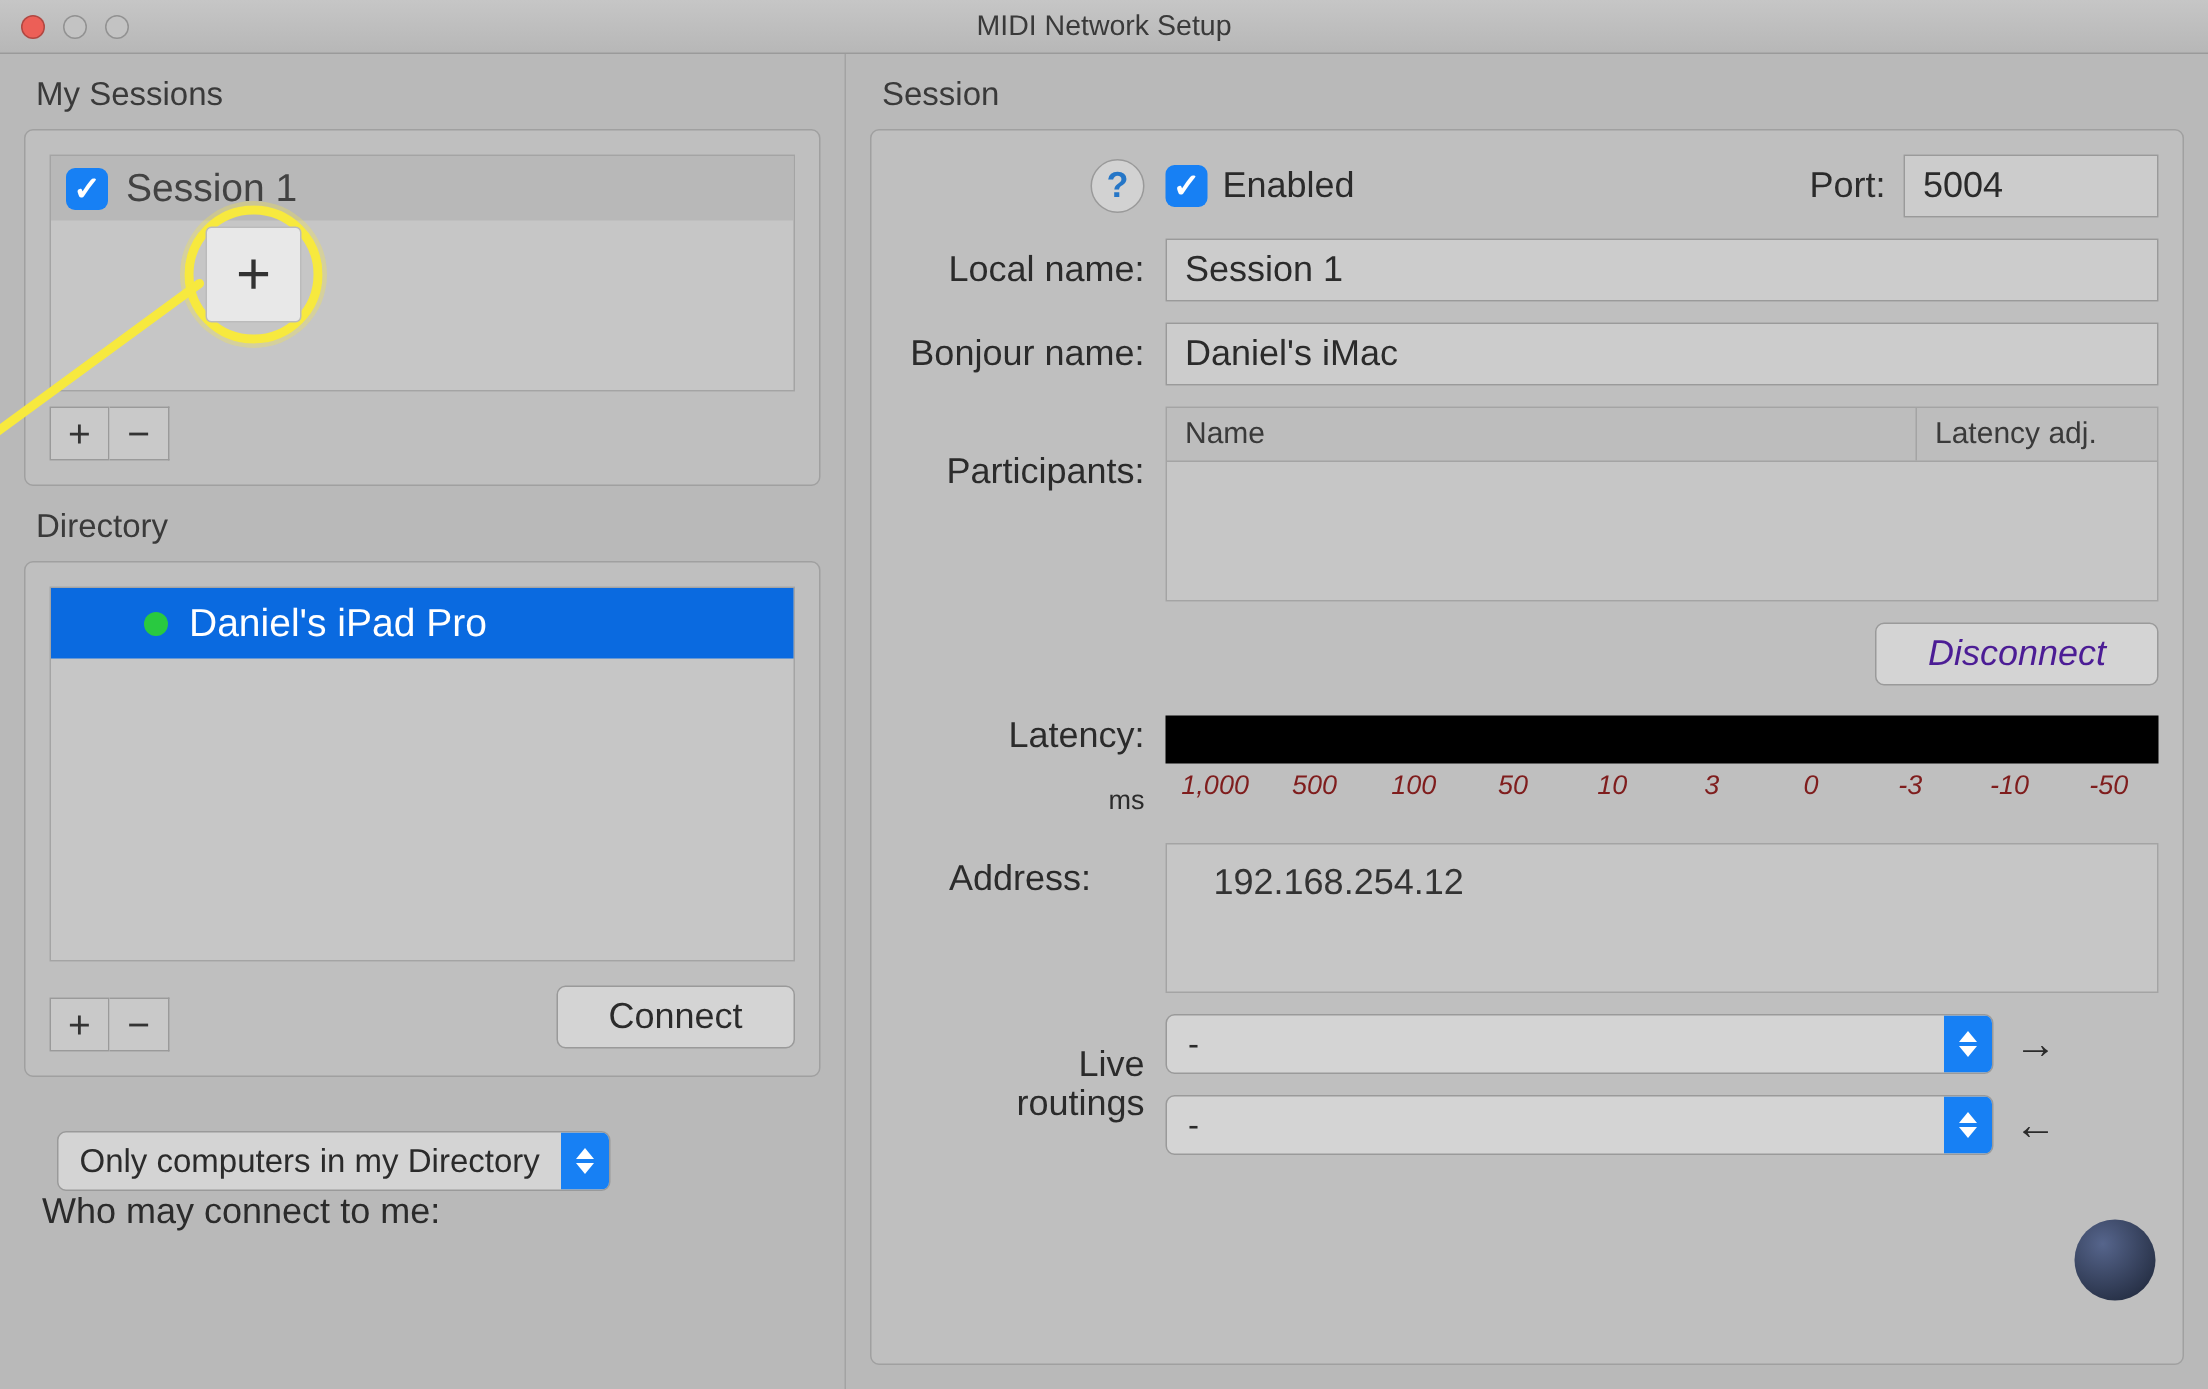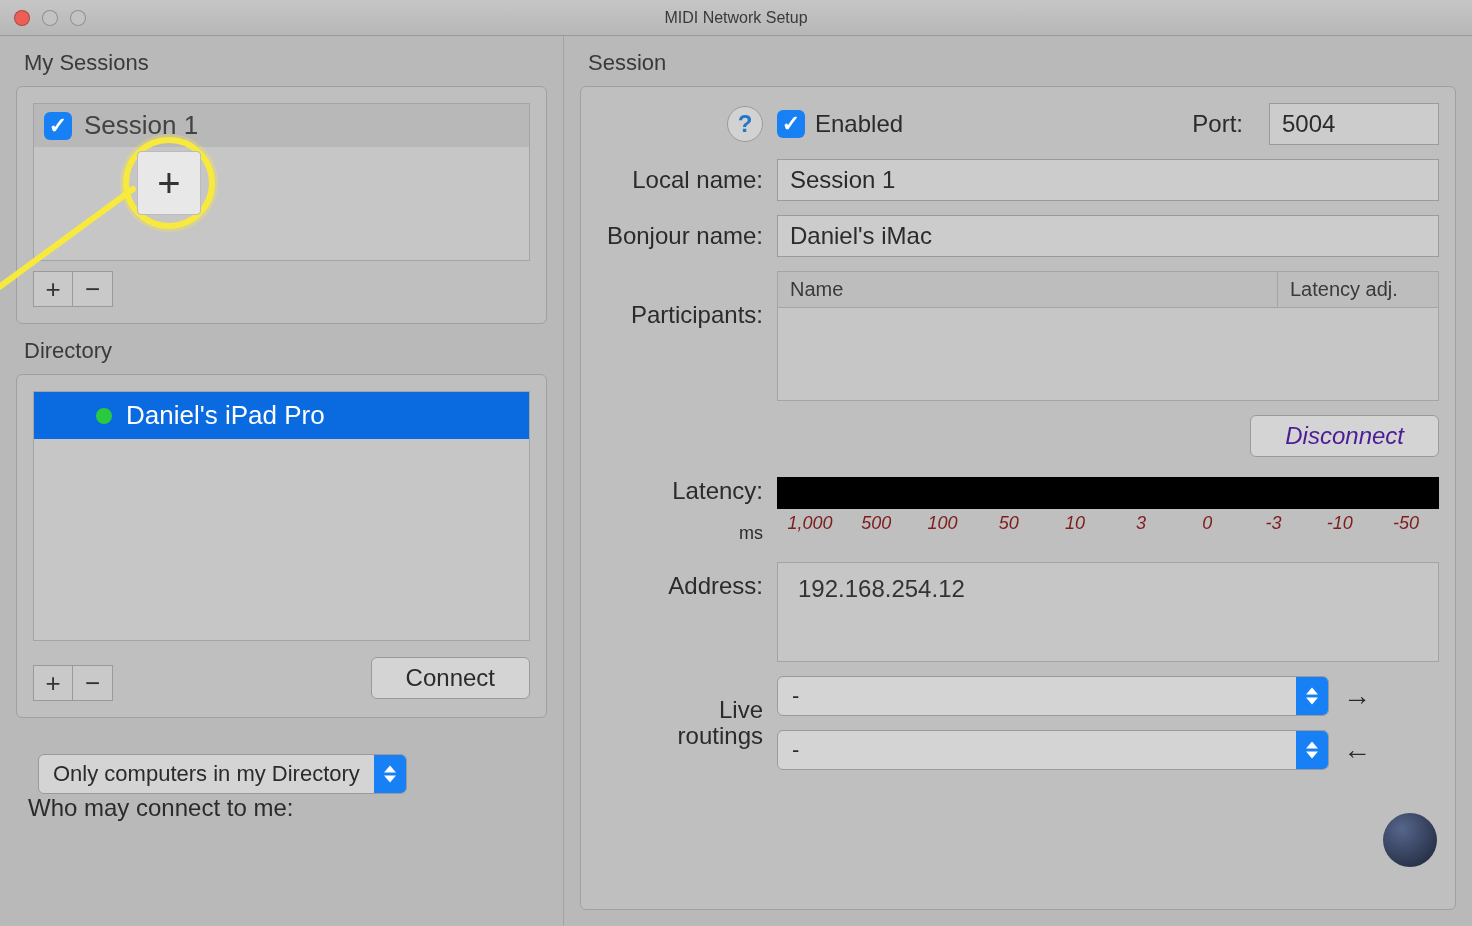--- a/index.html
+++ b/index.html
@@ -4,21 +4,21 @@
 <style>
   * { box-sizing: border-box; margin: 0; padding: 0; font-family: -apple-system, "Helvetica Neue", Arial, sans-serif; }
   body { background: #b9b9b9; width: 1472px; height: 926px; overflow: hidden; color: #2b2b2b; font-size: 22px; }
   .window { width: 100%; height: 100%; display: flex; flex-direction: column; }
 
   .titlebar { height: 36px; background: linear-gradient(#c6c6c6,#b7b7b7); border-bottom: 1px solid #9a9a9a; display: flex; align-items: center; position: relative; }
   .traffic { position: absolute; left: 14px; top: 50%; transform: translateY(-50%); display: flex; gap: 12px; }
   .dot { width: 16px; height: 16px; border-radius: 50%; border: 1px solid rgba(0,0,0,0.25); }
   .dot.red { background: #ec5f57; }
   .dot.dim { background: #c3c3c3; }
-  .title { width: 100%; text-align: center; font-size: 16px; color: #3a3a3a; }
+  .title { width: 100%; text-align: center; font-size: 19px; color: #3a3a3a; }
 
   .content { flex: 1; display: flex; }
   .left { width: 564px; border-right: 1px solid #a3a3a3; display: flex; flex-direction: column; }
   .right { flex: 1; display: flex; flex-direction: column; }
 
   .section-label { font-size: 22px; color: #3a3a3a; padding: 14px 0 10px 24px; }
 
   .panel { margin: 0 16px; border: 1px solid #a0a0a0; border-radius: 6px; background: #bfbfbf; padding: 16px; position: relative; }
 
   .listbox { background: #c6c6c6; border: 1px solid #a4a4a4; }
@@ -53,21 +53,21 @@
   .part-table { flex: 1; background: #c6c6c6; border: 1px solid #a4a4a4; height: 130px; }
   .part-header { display: flex; background: #bdbdbd; border-bottom: 1px solid #a4a4a4; }
   .part-header .col { padding: 6px 12px; font-size: 20px; color: #3a3a3a; }
   .col1 { flex: 1; border-right: 1px solid #a4a4a4; }
   .col2 { width: 160px; }
 
   .latency-bar { height: 32px; background: #000; }
   .ticks { display: flex; justify-content: center; font-size: 18px; color: #7f1d1d; margin-top: 4px; font-style: italic; }
   .ticks span { flex: 1; text-align: center; }
 
-  .addr-box { background: #c6c6c6; border: 1px solid #a4a4a4; height: 100px; padding: 12px 20px; font-size: 24px; color: #333; }
+  .addr-box { background: #c6c6c6; border: 1px solid #a4a4a4; height: 100px; padding: 12px 31px; font-size: 24px; color: #333; }
 
   .net-icon { width: 54px; height: 54px; border-radius: 50%; background: radial-gradient(circle at 35% 30%, #56658c, #1a2233); }
 
   
   .anno-circle { position: absolute; border: 6px solid #f7e93e; border-radius: 50%; box-shadow: 0 0 0 3px rgba(247,233,62,0.3); pointer-events: none; background: rgba(255,255,255,0.0); }
   .anno-inner { position:absolute; inset: 8px; background: #e8e8e8; border: 1px solid #bbb; border-radius: 4px; display:flex; align-items:center; justify-content:center; font-size: 40px; color:#333; }
   svg.anno-line { position: absolute; pointer-events: none; }
 </style>
 </head>
 <body>
@@ -147,21 +147,21 @@
       <div class="panel" style="flex:1; margin-bottom:16px;">
 
         <div class="form-row" style="align-items:center;">
           <div class="lbl">
             <div class="help-btn" style="margin-left:auto;">?</div>
           </div>
           <div style="display:flex; align-items:center; gap:10px; width:210px;">
             <div class="chk">✓</div>
             <span style="font-size:24px;">Enabled</span>
           </div>
-          <div style="flex:1; display:flex; align-items:center; justify-content:flex-end; gap:26px;">
+          <div style="flex:1; display:flex; align-items:center; justify-content:flex-end; gap:12px;">
             <span style="font-size:24px;">Port:</span>
             <div class="txtfield" style="flex:0 0 170px;">
               <span>5004</span>
             </div>
           </div>
         </div>
 
         <div class="form-row">
           <div class="lbl">Local name:</div>
           <div class="txtfield">
@@ -208,21 +208,21 @@
               <span>3</span>
               <span>0</span>
               <span>-3</span>
               <span>-10</span>
               <span>-50</span>
             </div>
           </div>
         </div>
 
         <div class="form-row" style="align-items:flex-start; margin-top:18px;">
-          <div class="lbl" style="padding-top:10px;">Address:</div>
+          <div class="lbl" style="padding-top:10px;text-align:center;">Address:</div>
           <div class="addr-box" style="flex:1;">
             <div>192.168.254.12</div>
           </div>
         </div>
 
         <div class="form-row" style="align-items:center; margin-top:10px;">
           <div class="lbl" style="line-height:1.1;">
             <div>Live</div>
             <div>routings</div>
           </div>

